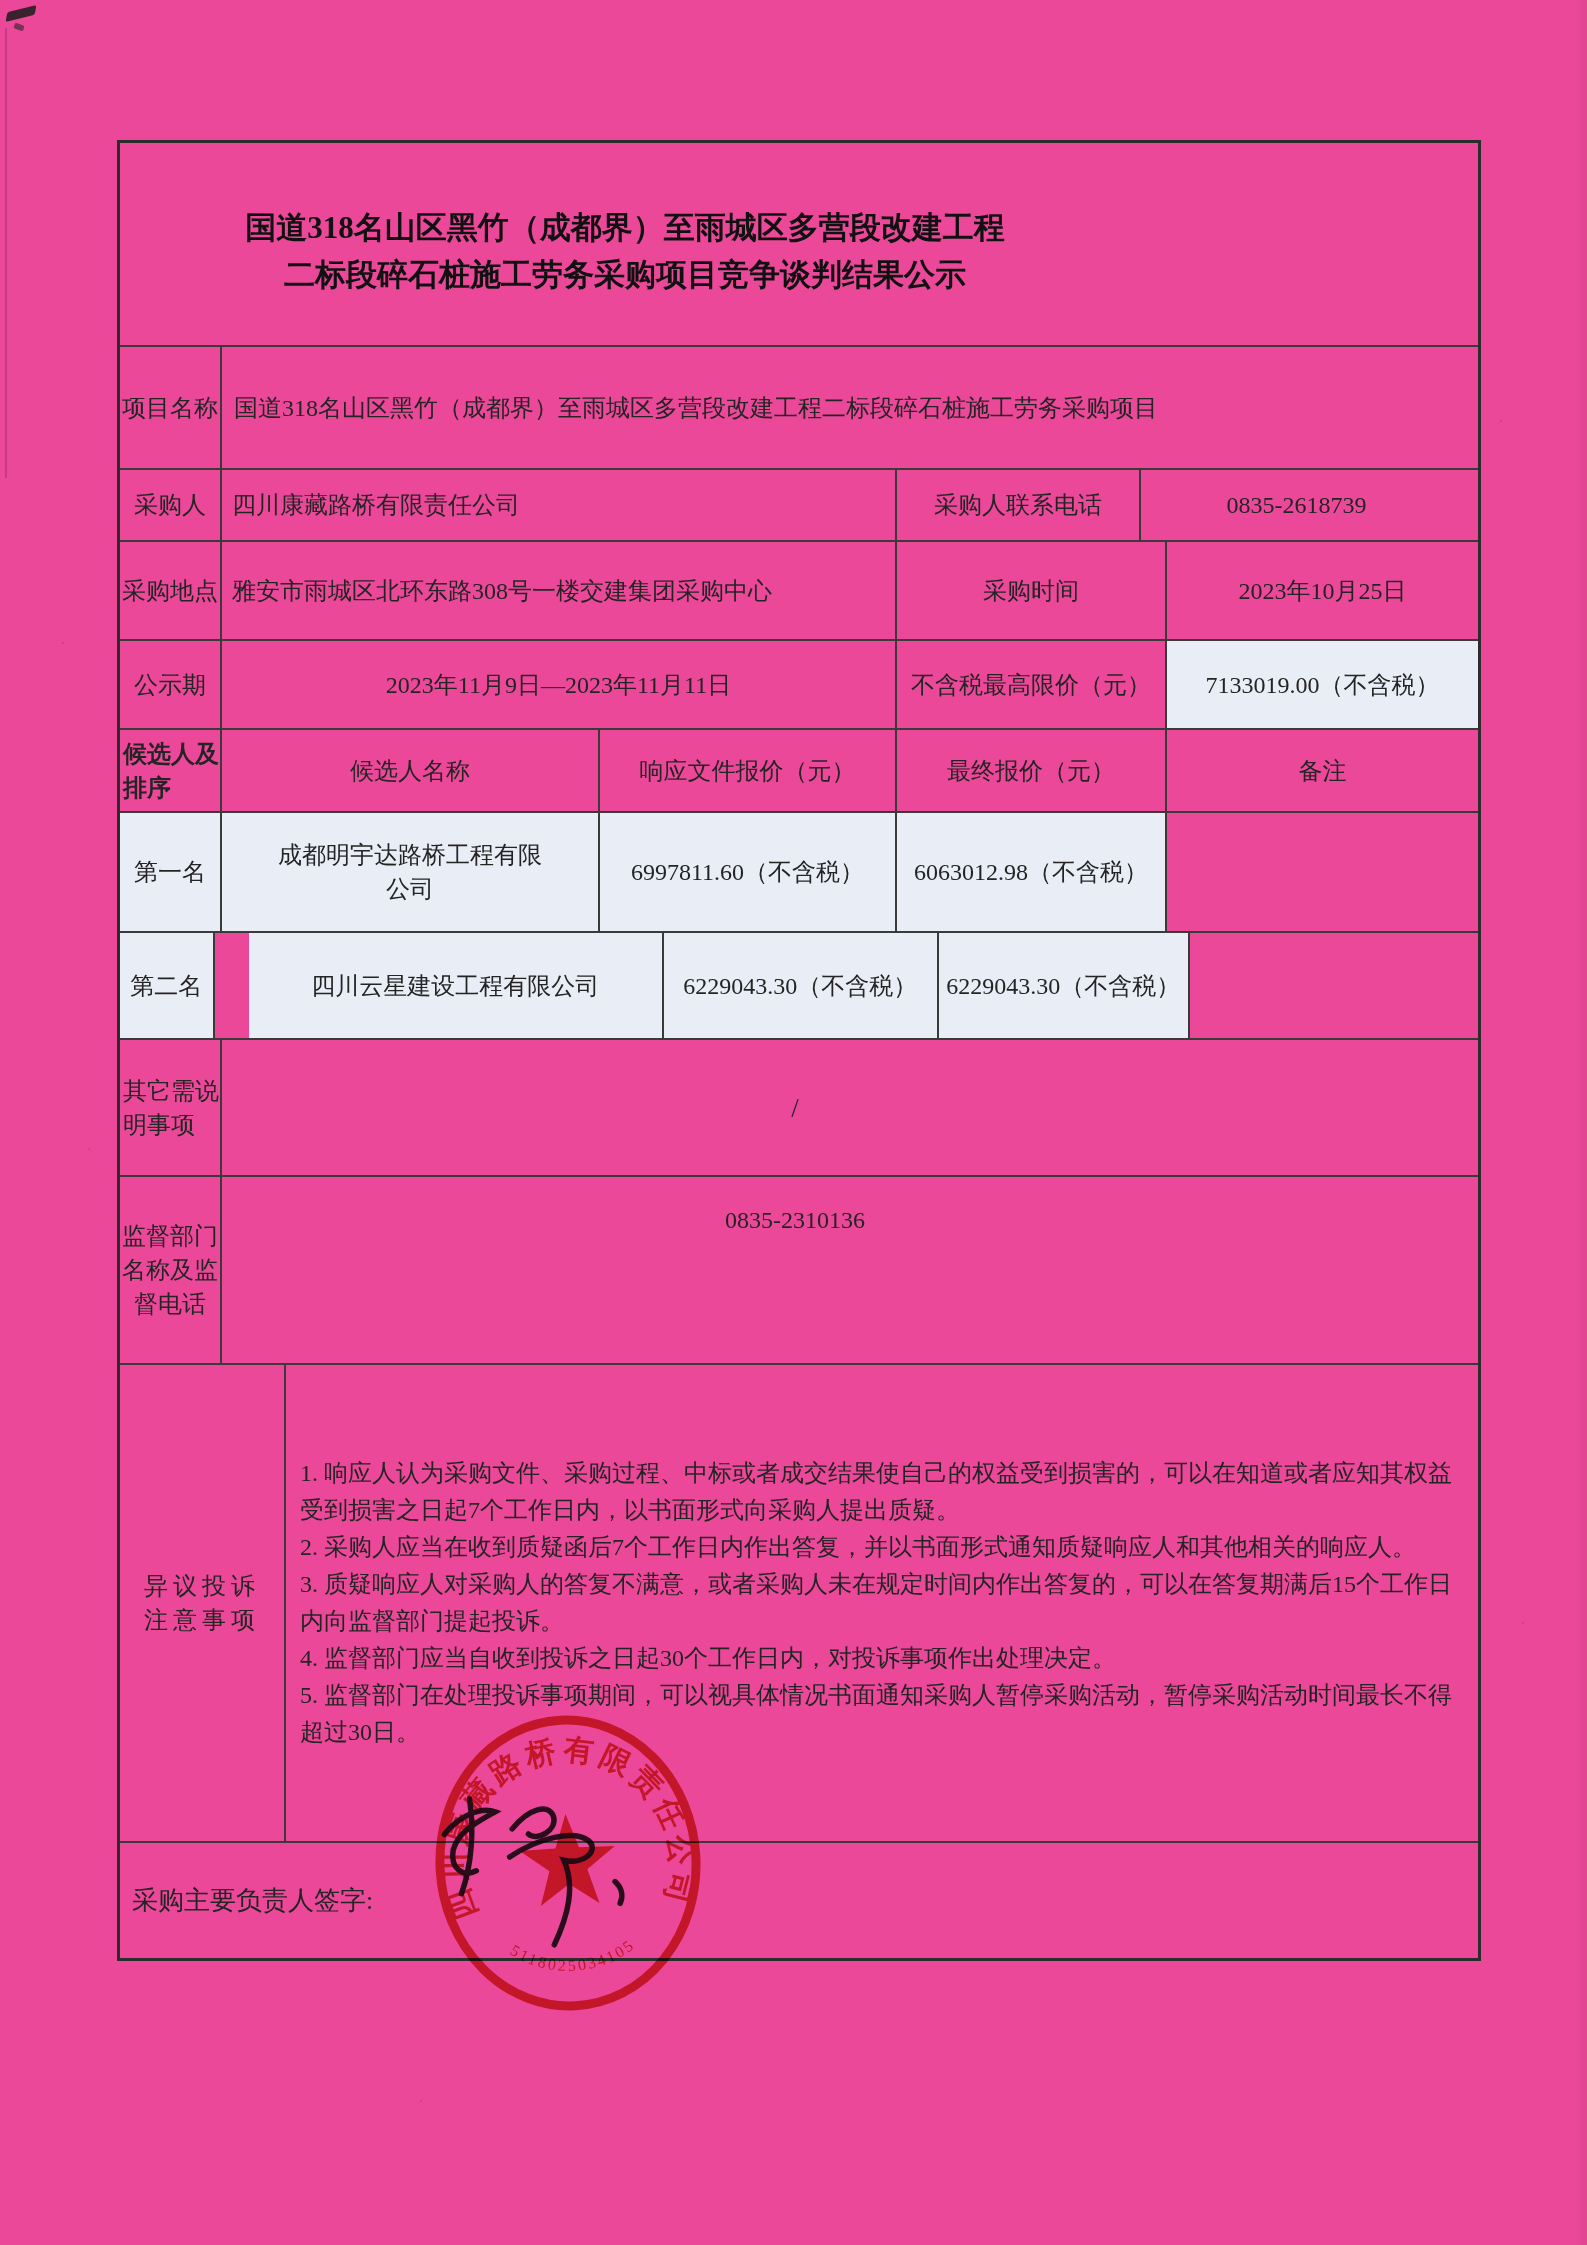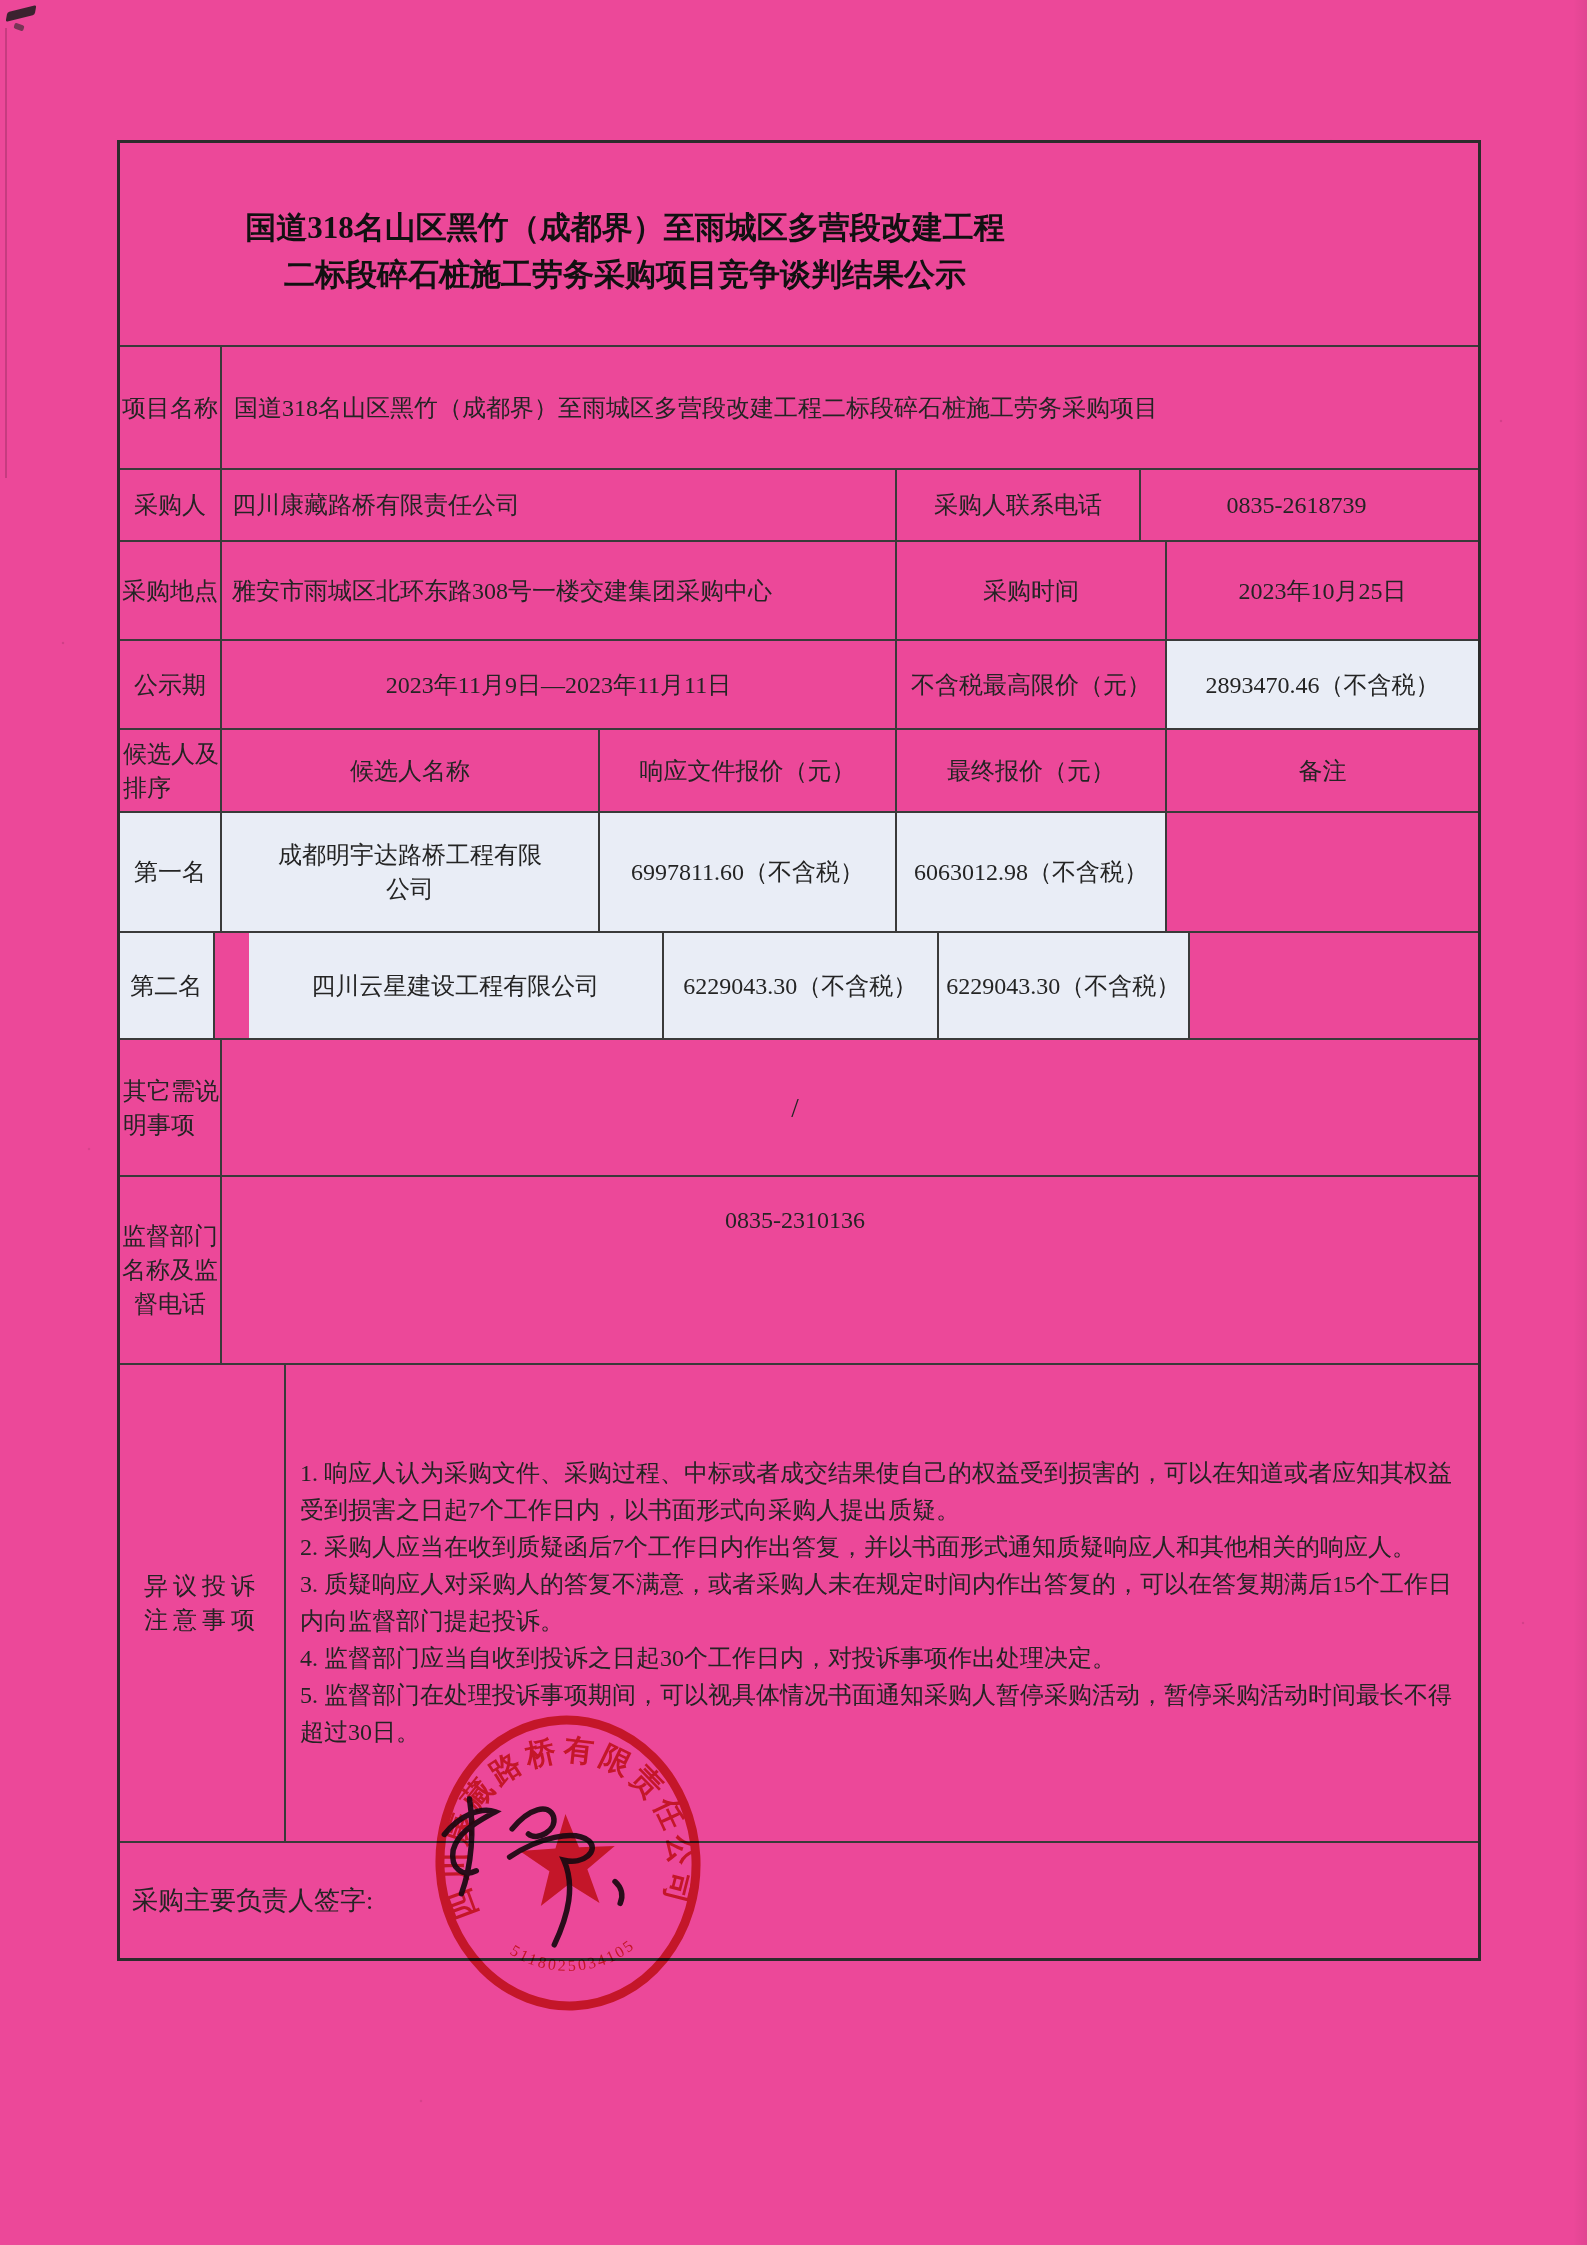--- a/index.html
+++ b/index.html
@@ -92,25 +92,25 @@
       <div class="cell labelcell" style="width:102px;">采购地点</div>
       <div class="cell left" style="width:675px;padding-left:10px;">雅安市雨城区北环东路308号一楼交建集团采购中心</div>
       <div class="cell center" style="width:270px;">采购时间</div>
       <div class="cell center lastc" style="width:311px;">2023年10月25日</div>
     </div>
 
     <div class="row" style="height:89px;">
       <div class="cell labelcell" style="width:102px;">公示期</div>
       <div class="cell center" style="width:675px;">2023年11月9日—2023年11月11日</div>
       <div class="cell center" style="width:270px;">不含税最高限价（元）</div>
-      <div class="cell center lastc shade" style="width:311px;">2893470.46（不含税）</div>
+      <div class="cell center lastc shade" style="width:311px;">7133019.00（不含税）</div>
     </div>
 
     <div class="row" style="height:83px;">
-      <div class="cell left" style="width:102px;padding-left:3px;">候选人及排序</div>
+      <div class="cell left" style="width:102px;padding-left:3px;font-weight:bold;">候选人及排序</div>
       <div class="cell center" style="width:378px;">候选人名称</div>
       <div class="cell center" style="width:297px;">响应文件报价（元）</div>
       <div class="cell center" style="width:270px;">最终报价（元）</div>
       <div class="cell center lastc" style="width:311px;">备注</div>
     </div>
 
     <div class="row" style="height:120px;">
       <div class="cell center shade" style="width:102px;">第一名</div>
       <div class="cell center shade" style="width:378px;padding:16px 52px;">成都明宇达路桥工程有限公司</div>
       <div class="cell center shade" style="width:297px;">6997811.60（不含税）</div>

